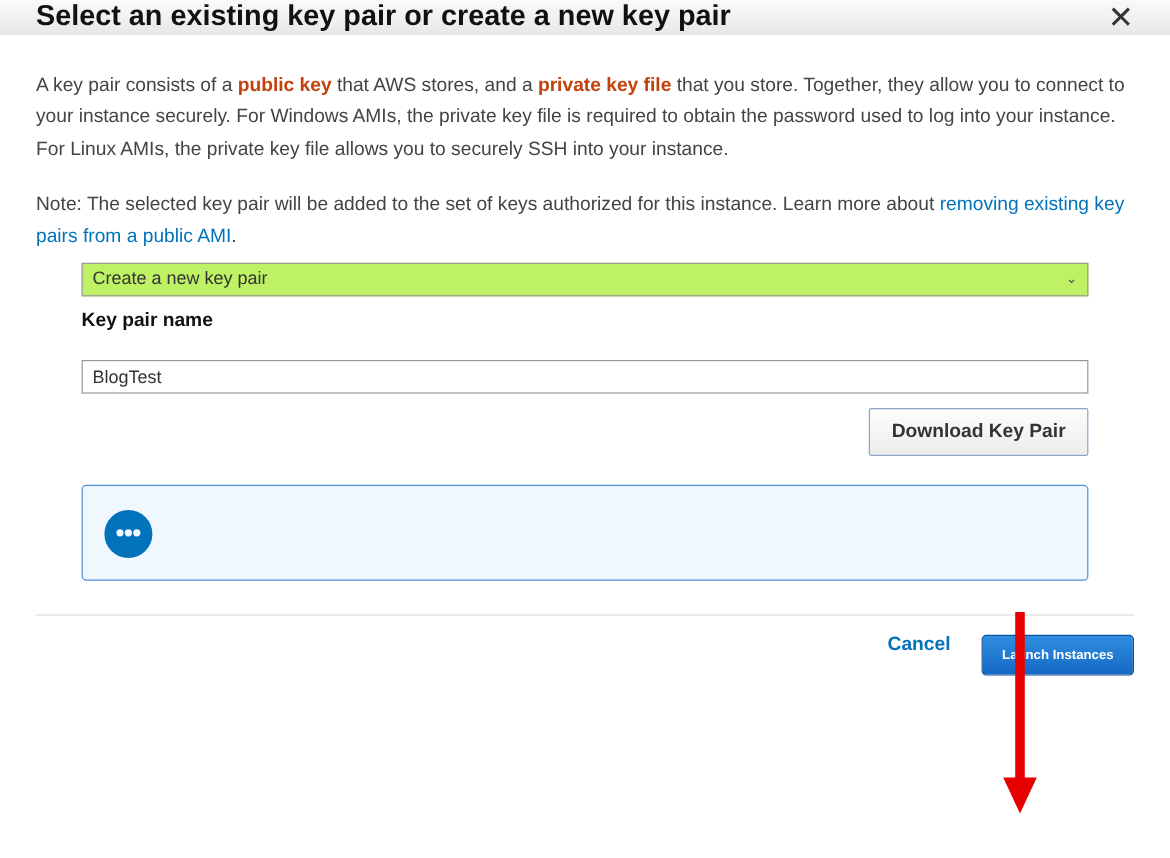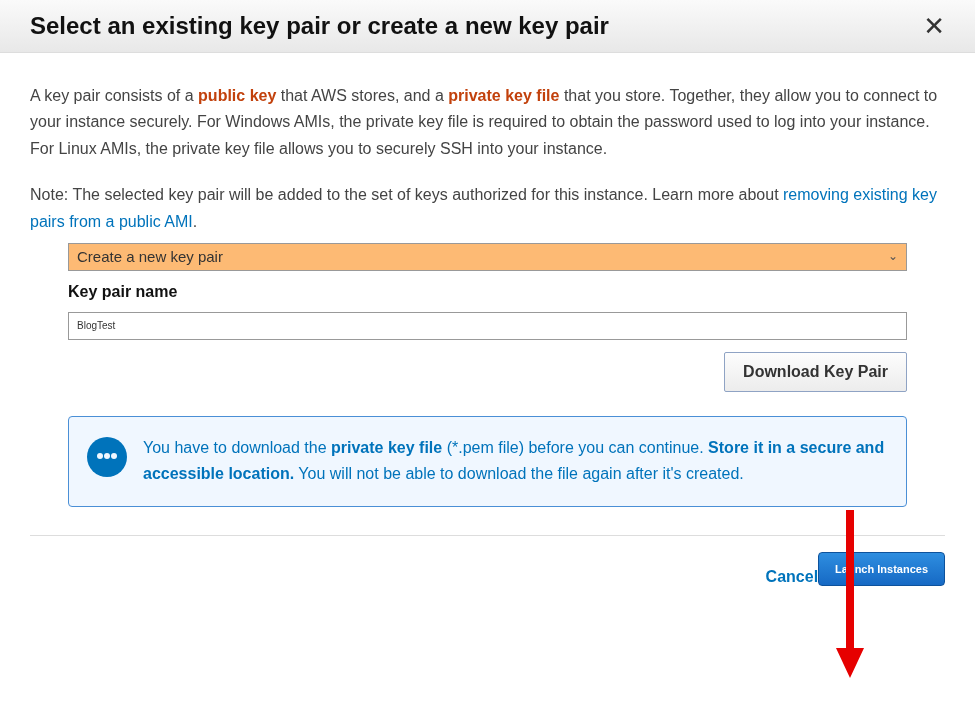--- a/index.html
+++ b/index.html
@@ -7,21 +7,21 @@
       font-family: "Helvetica Neue", Helvetica, Arial, sans-serif;
       background: #fff;
       width: 975px;
       height: 715px;
       position: relative;
       color: #333;
     }
     .dialog-header {
       background: linear-gradient(to bottom, #fafafa 0%, #f1f1f1 50%, #e8e8e8 100%);
       border-bottom: 1px solid #ddd;
-      padding: 12px 30px;
+      padding: 0 30px;
       display: flex;
       justify-content: space-between;
       align-items: center;
     }
     .dialog-title {
       font-size: 24px;
       font-weight: 700;
       color: #111;
     }
     .close-x {
@@ -40,48 +40,48 @@
     .desc { margin-bottom: 20px; }
     .desc b { color: #c2410c; }
     .note { margin-bottom: 8px; }
     .link { color: #0073bb; text-decoration: none; cursor: pointer; }
     .form-area { padding: 0 38px; }
     .select-wrap {
       position: relative;
       width: 100%;
       border: 1px solid #999;
       height: 28px;
-      background: #fdba74;
+      background: #bef264;
       display: flex;
       align-items: center;
       padding: 0 8px;
       font-size: 15px;
       color: #333;
     }
     .select-wrap .chev {
       position: absolute;
       right: 8px;
       top: 50%;
       transform: translateY(-50%);
       font-size: 12px;
       color: #555;
     }
     .field-label {
       font-weight: 700;
       font-size: 16px;
       margin-top: 8px;
-      margin-bottom: 6px;
+      margin-bottom: 19px;
       color: #111;
     }
     .text-input {
       width: 100%;
       border: 1px solid #999;
       height: 28px;
       padding: 0 8px;
-      font-size: 10px;
+      font-size: 15px;
       color: #333;
       background: #fff;
     }
     .download-row {
       display: flex;
       justify-content: flex-end;
       margin-top: 12px;
     }
     .btn-download {
       background: linear-gradient(to bottom, #fdfdfd, #ececec);
@@ -133,21 +133,22 @@
       font-size: 16px;
       line-height: 1.65;
     }
     .info-text b { font-weight: 700; }
     .dialog-footer {
       margin: 28px 30px 0 30px;
       border-top: 1px solid #ddd;
       padding: 16px 0;
       display: flex;
       justify-content: flex-end;
-      align-items: flex-end;
+      align-items: flex-start;
+      gap: 26px;
     }
     .btn-cancel {
       color: #0073bb;
       font-weight: 700;
       font-size: 16px;
       background: none;
       border: none;
       cursor: pointer;
     }
     .btn-launch {
@@ -199,23 +200,20 @@
     <div class="download-row">
       <button class="btn-download">Download Key Pair</button>
     </div>
 
     <div class="info-box">
       <div class="info-icon">
         <span class="dot d1"></span>
           <span class="dot d2"></span>
           <span class="dot d3"></span>
       </div>
-      <div class="info-text">
-        <span>You have to download the </span><b>private key file</b><span> (*.pem file) before you can continue. </span><b>Store it in a secure and accessible location.</b><span> You will not be able to download the file again after it's created.</span>
-      </div>
     </div>
 
   </div>
 </div>
 
 <div class="dialog-footer">
   <button class="btn-cancel">Cancel</button>
   <button class="btn-launch">Launch Instances</button>
 </div>
 

